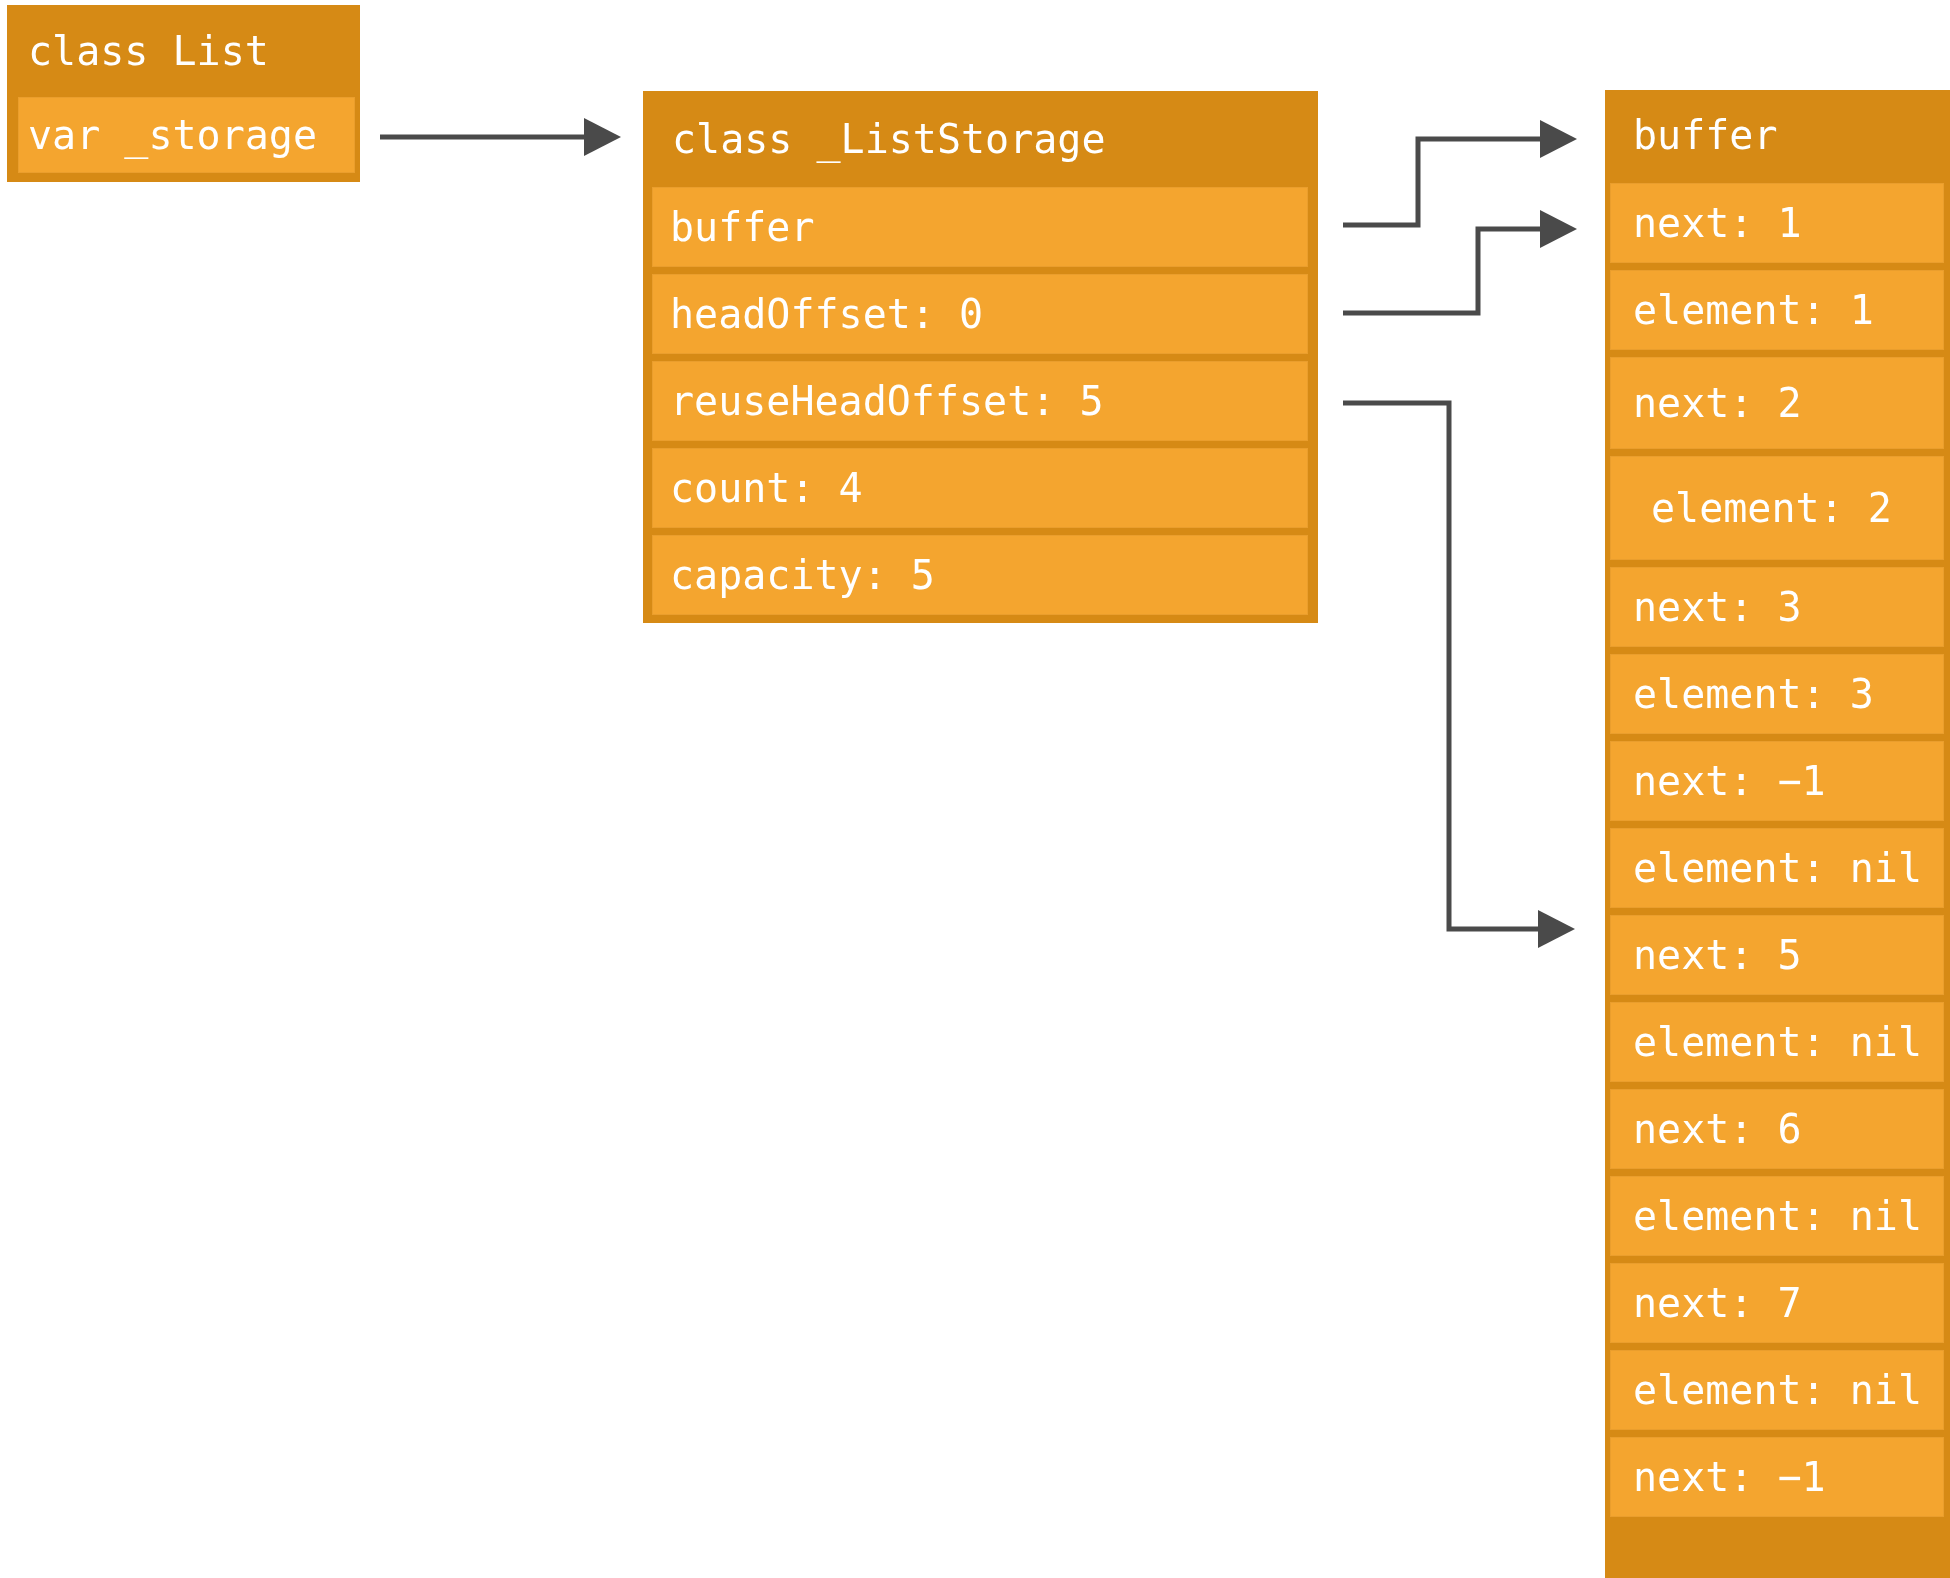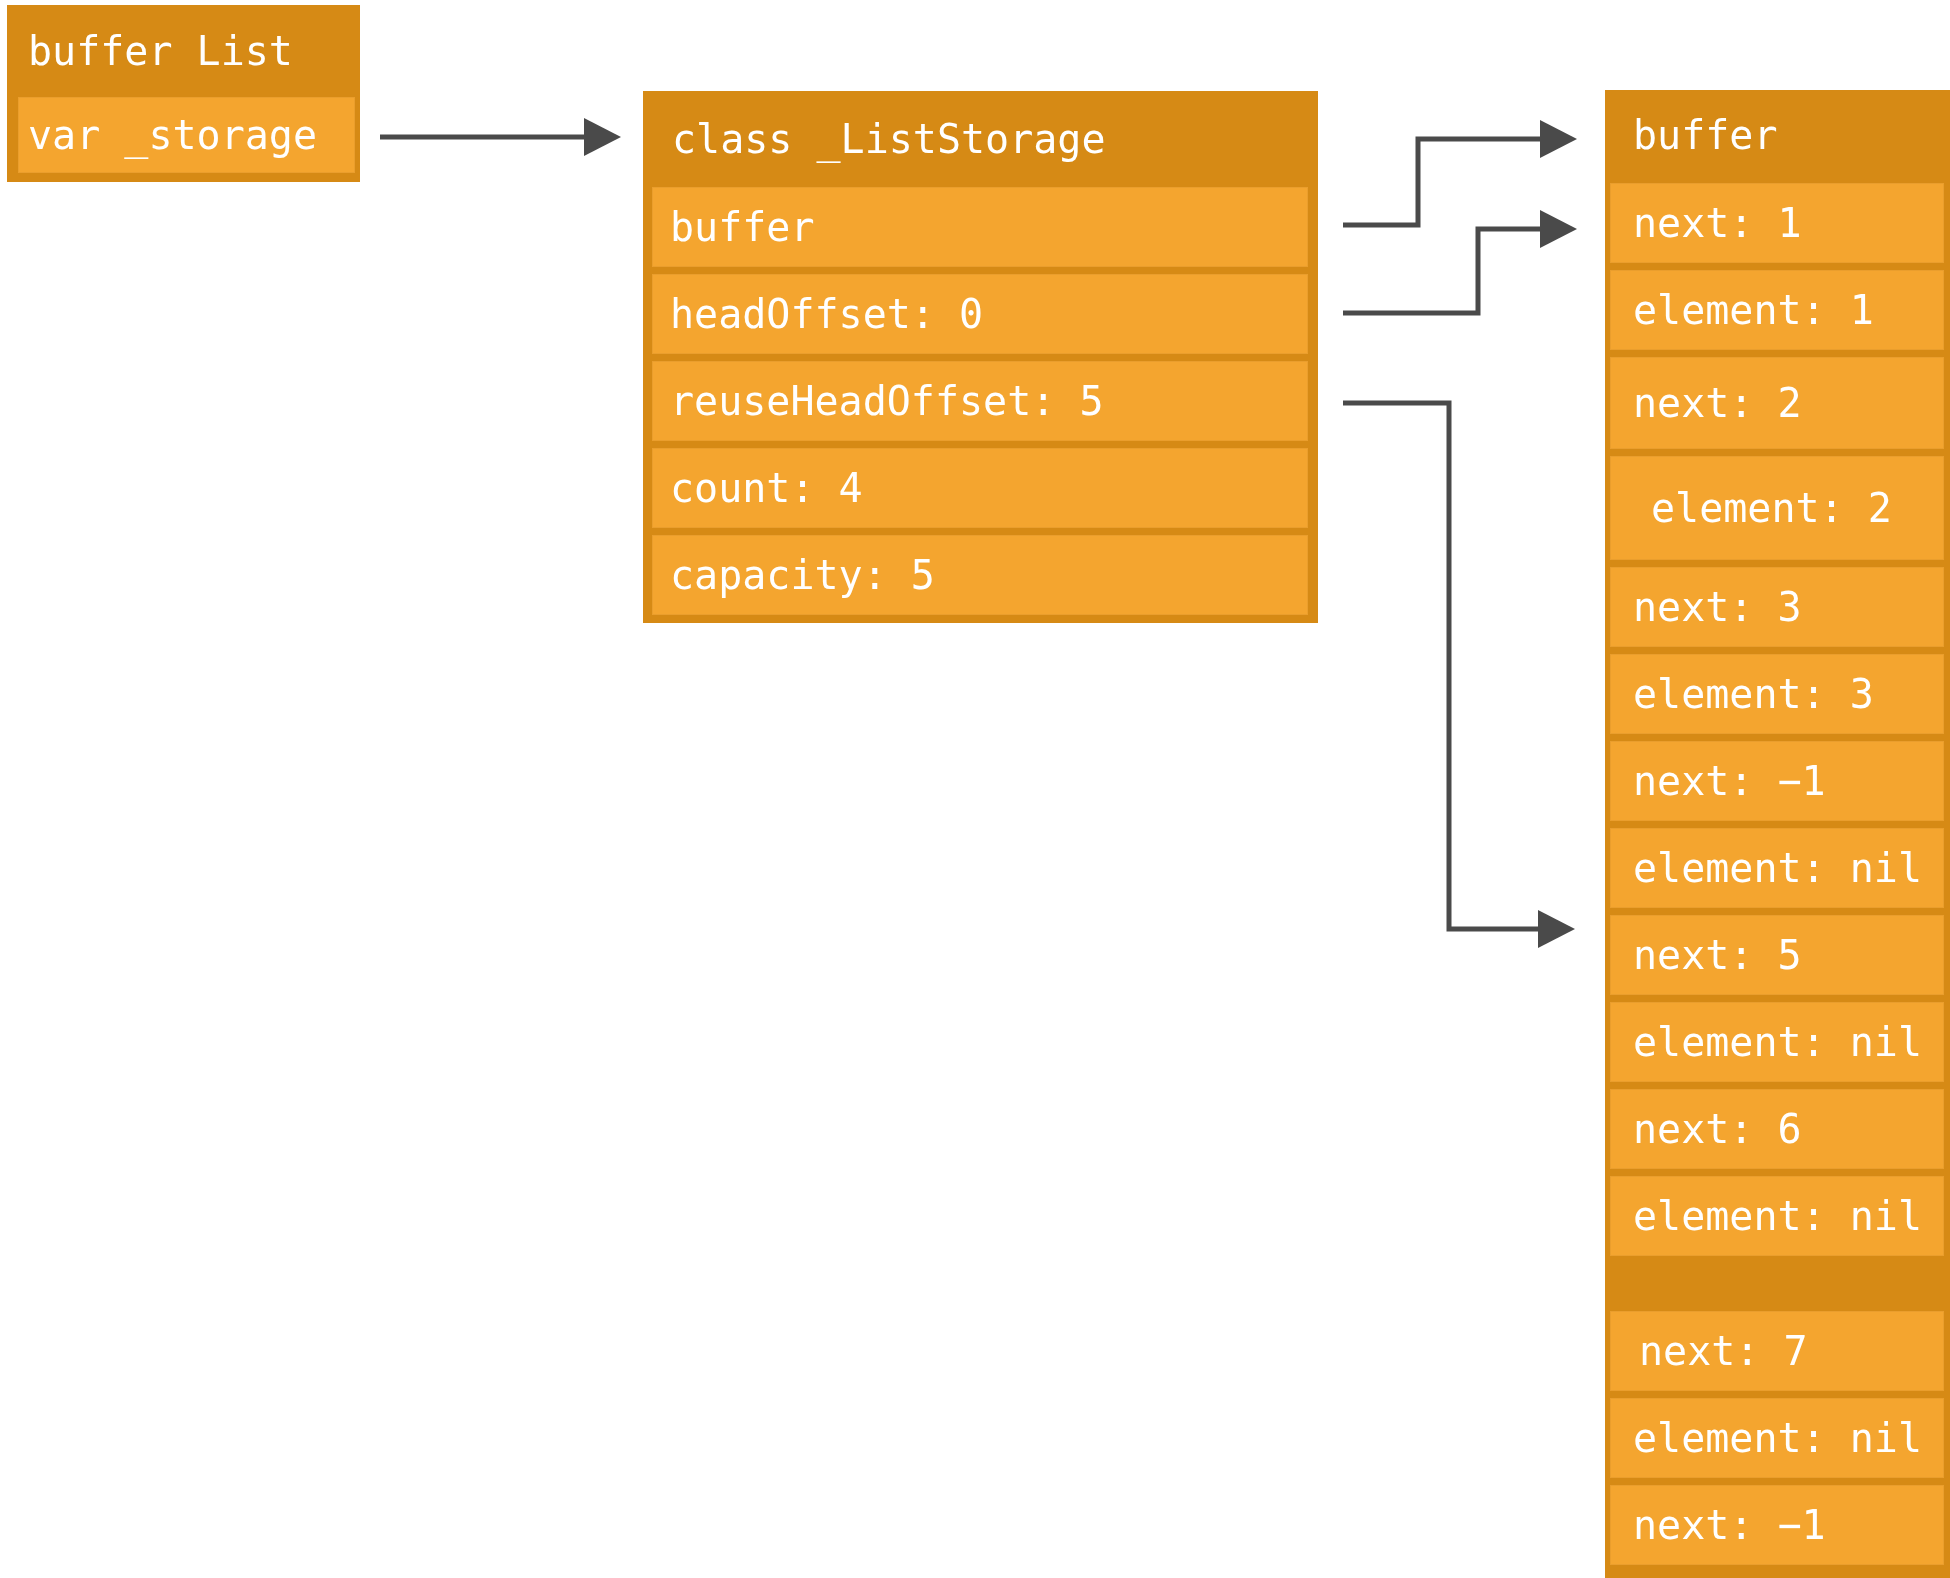--- a/index.html
+++ b/index.html
@@ -34,21 +34,21 @@
   svg.arrows { position:absolute; left:0; top:0; pointer-events:none; }
   svg.arrows polyline { fill:none; stroke:#4A4A4A; stroke-width:5; }
   svg.arrows polygon { fill:#4A4A4A; stroke:none; }
 </style>
 </head>
 <body>
 
 <div class="canvas">
 
   <div class="box" style="left:7px; top:5px; width:353px;">
-    <div class="title" style="height:92px; padding-left:21px;">buffer List</div>
+    <div class="title" style="height:92px; padding-left:21px;">class List</div>
     <div class="rows" style="padding:0 5px 9px 11px;">
       <div class="row" style="height:76px; padding-left:10px;">var _storage</div>
     </div>
   </div>
 
   <div class="box" style="left:643px; top:91px; width:675px;">
     <div class="title" style="height:96px; padding-left:29px;">class _ListStorage</div>
     <div class="rows" style="padding:0 10px 8px 9px;">
       <div class="row" style="height:80px; padding-left:18px;">buffer</div>
       <div class="row" style="height:80px; padding-left:18px;">headOffset: 0</div>
@@ -66,21 +66,21 @@
       <div class="row" style="height:92px; padding-left:23px;">next: 2</div>
       <div class="row" style="height:104px; padding-left:41px;">element: 2</div>
       <div class="row" style="height:80px; padding-left:23px;">next: 3</div>
       <div class="row" style="height:80px; padding-left:23px;">element: 3</div>
       <div class="row" style="height:80px; padding-left:23px;">next: −1</div>
       <div class="row" style="height:80px; padding-left:23px;">element: nil</div>
       <div class="row" style="height:80px; padding-left:23px;">next: 5</div>
       <div class="row" style="height:80px; padding-left:23px;">element: nil</div>
       <div class="row" style="height:80px; padding-left:23px;">next: 6</div>
       <div class="row" style="height:80px; padding-left:23px;">element: nil</div>
-      <div class="row" style="height:80px; padding-left:29px;margin-top:48px;">next: 7</div>
+      <div class="row" style="height:80px; padding-left:23px;">next: 7</div>
       <div class="row" style="height:80px; padding-left:23px;">element: nil</div>
       <div class="row" style="height:80px; padding-left:23px;">next: −1</div>
     </div>
   </div>
 
   <svg class="arrows" width="1950" height="1578" viewBox="0 0 1950 1578">
     <g>
       <polyline points="380,137 584,137"></polyline>
       <polygon points="584,118 584,156 621,137"></polygon>
     </g>

